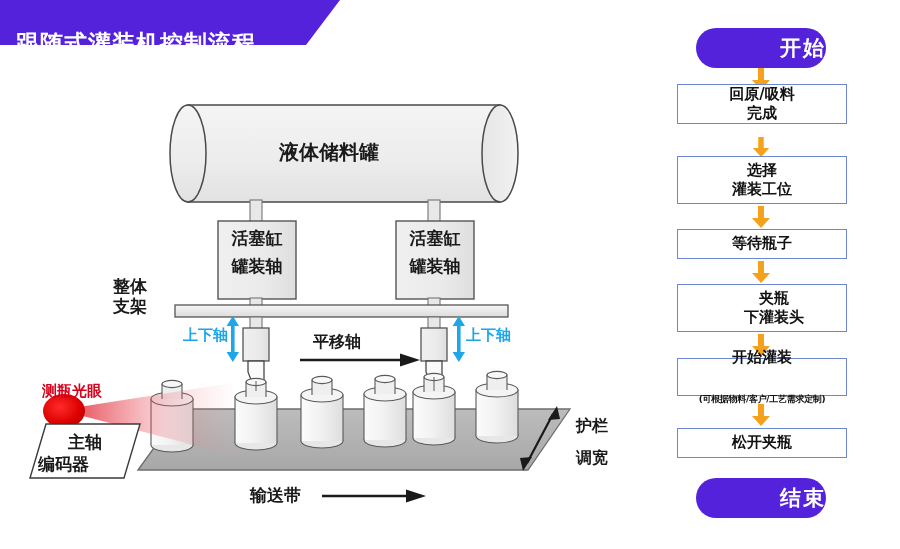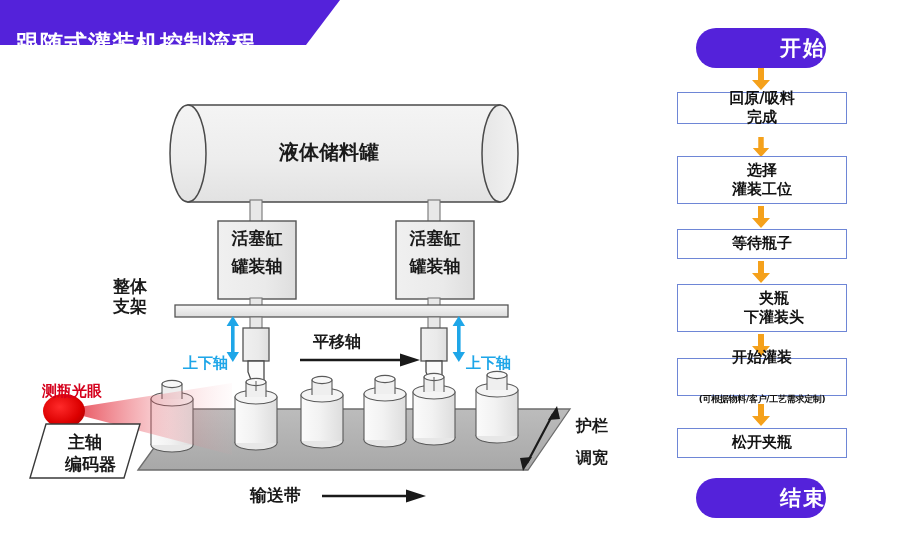--- a/index.html
+++ b/index.html
@@ -26,21 +26,21 @@
     margin-top:42px;
   }
 
   
   #machine{position:absolute;left:0;top:0;}
 
   .lbl{
     position:absolute;font-weight:bold;color:#1a1a1a;
     white-space:nowrap;line-height:1.18;
   }
-  .lbl-blue{color:#1EA6E8;margin-top:28px;}
+  .lbl-blue{color:#1EA6E8;}
   .lbl-red{color:#D5001C;}
 
   
   #flow{position:absolute;left:660px;top:0;width:200px;height:549px;}
   .pill{
     position:absolute;left:36px;width:130px;height:40px;
     background:#5422DA;border-radius:20px;
     display:flex;align-items:center;justify-content:flex-end;
   }
   .pill span{color:#fff;font-size:21px;font-weight:bold;letter-spacing:2px;}
@@ -242,38 +242,38 @@
   <div class="lbl" style="left:113px;top:296px;font-size:17px;">支架</div>
 
   <div class="lbl lbl-blue" style="left:183px;top:327px;font-size:15px;">上下轴</div>
   <div class="lbl lbl-blue" style="left:466px;top:327px;font-size:15px;">上下轴</div>
 
   <div class="lbl" style="left:313px;top:333px;font-size:16px;">平移轴</div>
 
   <div class="lbl lbl-red" style="left:42px;top:383px;font-size:15px;">测瓶光眼</div>
 
   <div class="lbl" style="left:46px;top:432px;font-size:17px;text-align:center;width:78px;">主轴</div>
-  <div class="lbl" style="left:38px;top:454px;font-size:17px;text-align:right;width:78px;">编码器</div>
+  <div class="lbl" style="left:38px;top:454px;font-size:17px;text-align:left;width:78px;">编码器</div>
 
   <div class="lbl" style="left:576px;top:417px;font-size:16px;">护栏</div>
   <div class="lbl" style="left:576px;top:449px;font-size:16px;">调宽</div>
 
   <div class="lbl" style="left:250px;top:485px;font-size:17px;">输送带</div>
 
   <div id="flow">
 
     <div class="pill" style="top:28px;">
       <span>开始</span>
     </div>
 
     <svg class="farrow" style="top:68px;" height="22" viewBox="0 0 24 22">
       <path d="M9,0 H15 V12 H21 L12,22 L3,12 H9 Z" fill="#F5A11B"></path>
     </svg>
 
-    <div class="fbox" style="top:92px;height:32px;text-align:center;">
+    <div class="fbox" style="top:84px;height:40px;text-align:center;">
       <div class="t1">回原/吸料</div>
       <div class="t1">完成</div>
     </div>
 
     <svg class="farrow" style="top:137px;" height="20" viewBox="0 0 24 22">
       <path d="M9,0 H15 V12 H21 L12,22 L3,12 H9 Z" fill="#F5A11B"></path>
     </svg>
 
     <div class="fbox" style="top:156px;height:48px;">
       <div class="t1">选择</div>

